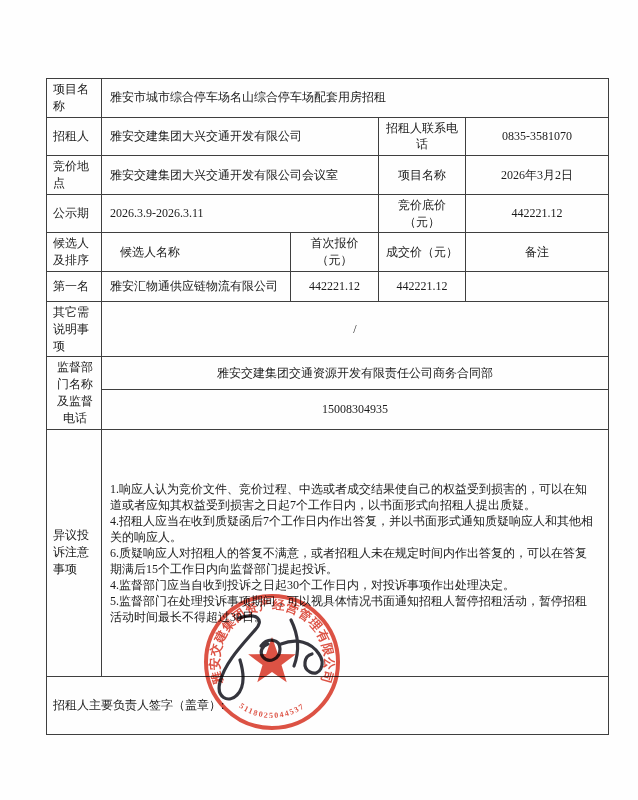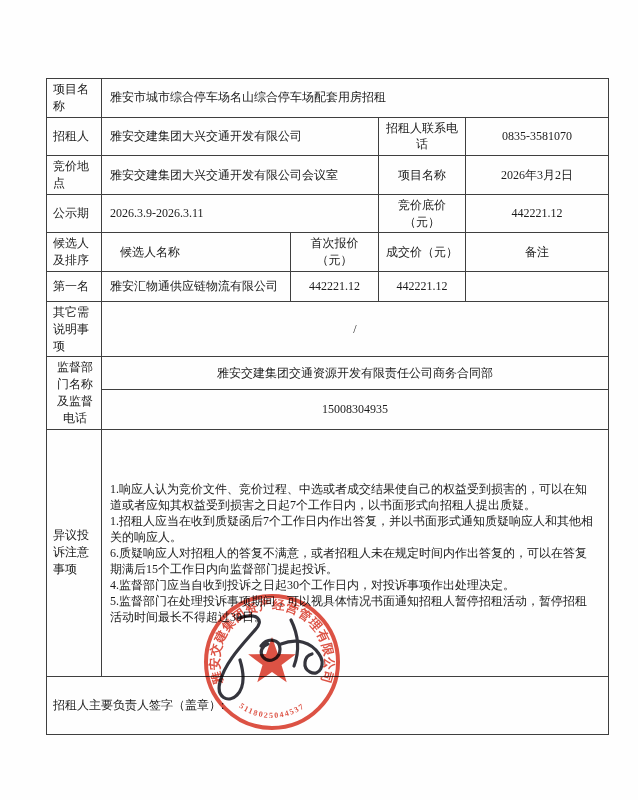--- a/index.html
+++ b/index.html
@@ -106,21 +106,21 @@
     </tr>
     <tr style="height:36px">
       <td colspan="4" class="ctr">15008304935</td>
     </tr>
 
     <tr style="height:247px">
       <td class="lbl">异议投诉注意事项</td>
       <td colspan="4">
         <div class="objection-list">
           <div>1.响应人认为竞价文件、竞价过程、中选或者成交结果使自己的权益受到损害的，可以在知道或者应知其权益受到损害之日起7个工作日内，以书面形式向招租人提出质疑。</div>
-          <div>1.招租人应当在收到质疑函后7个工作日内作出答复，并以书面形式通知质疑响应人和其他相关的响应人。</div>
+          <div>4.招租人应当在收到质疑函后7个工作日内作出答复，并以书面形式通知质疑响应人和其他相关的响应人。</div>
           <div>6.质疑响应人对招租人的答复不满意，或者招租人未在规定时间内作出答复的，可以在答复期满后15个工作日内向监督部门提起投诉。</div>
           <div>4.监督部门应当自收到投诉之日起30个工作日内，对投诉事项作出处理决定。</div>
           <div>5.监督部门在处理投诉事项期间，可以视具体情况书面通知招租人暂停招租活动，暂停招租活动时间最长不得超过30日。</div>
         </div>
       </td>
     </tr>
 
     <tr style="height:58px" class="sig-row">
       <td colspan="5">招租人主要负责人签字（盖章）:</td>
     </tr>

